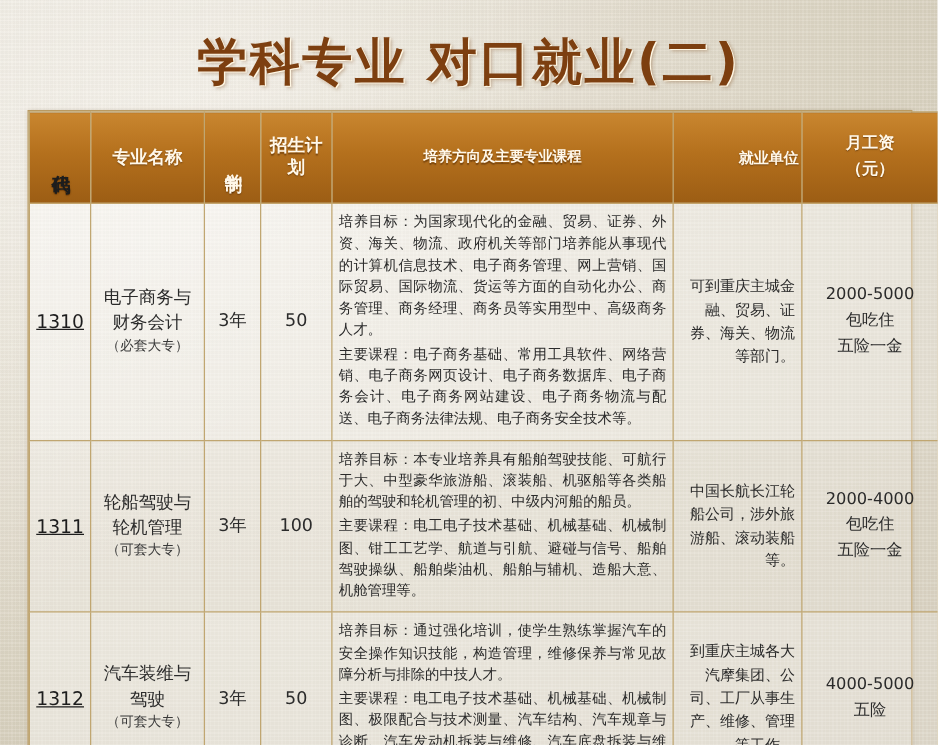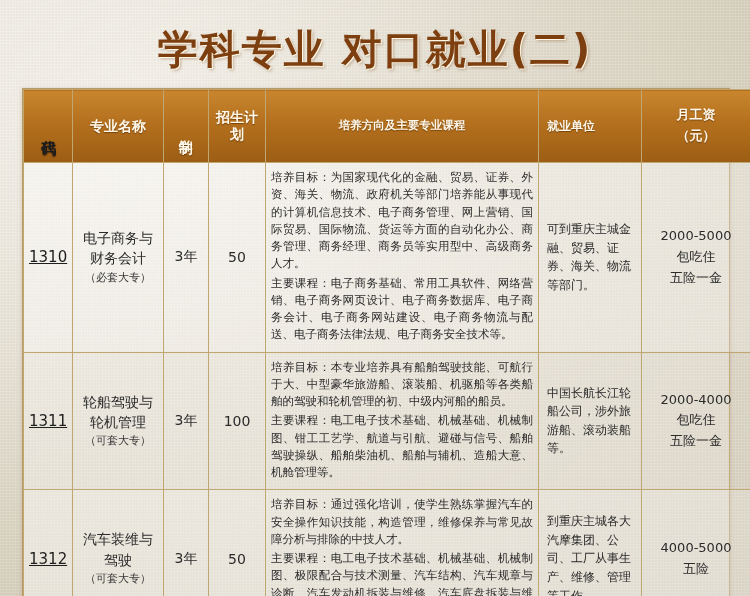--- a/index.html
+++ b/index.html
@@ -62,21 +62,21 @@
     background:rgba(255,255,255,0.30);
   }
   tbody tr:nth-child(even) td{background:rgba(255,255,255,0.16);}
 
   .c-code{width:44px;text-align:center;font-size:15px;color:#1d1d1d;text-decoration:underline;}
   .c-major{width:86px;text-align:center;font-size:14px;line-height:1.45;}
   .c-major .sub{font-size:11px;color:#3a3a3a;display:block;margin-top:2px;font-family:Liberation Mono, monospace;}
   .c-years{width:40px;text-align:center;font-size:14px;}
   .c-plan{width:52px;text-align:center;font-size:14px;}
   .c-course{width:268px;text-align:left;line-height:1.5;font-size:11.5px;text-align:justify;}
-  .c-employ{width:92px;text-align:left;line-height:1.55;font-size:12px;padding-left:8px;}
+  .c-employ{width:92px;text-align:right;line-height:1.55;font-size:12px;padding-left:8px;}
   .c-wage{width:104px;text-align:center;line-height:1.6;font-size:13px;}
 
   .hdr-sub{display:block;font-size:13px;font-weight:bold;}
   .vert{
     writing-mode:vertical-rl;
     text-orientation:upright;
     display:inline-block;
     letter-spacing:1px;
   }
   .para{margin:0 0 2px 0;}
@@ -95,21 +95,21 @@
         <tr>
           <th class="c-code">
             <span class="vert">代码</span>
           </th>
           <th class="c-major">专业名称</th>
           <th class="c-years">
             <span class="vert">学制</span>
           </th>
           <th class="c-plan">招生计划</th>
           <th class="c-course" style="text-align:center">培养方向及主要专业课程</th>
-          <th class="c-employ" style="text-align:left">就业单位</th>
+          <th class="c-employ" style="text-align:right">就业单位</th>
           <th class="c-wage">
             <span>月工资</span>
             <span class="hdr-sub">（元）</span>
           </th>
         </tr>
       </thead>
       <tbody>
 
         <tr>
           <td class="c-code">1310</td>

